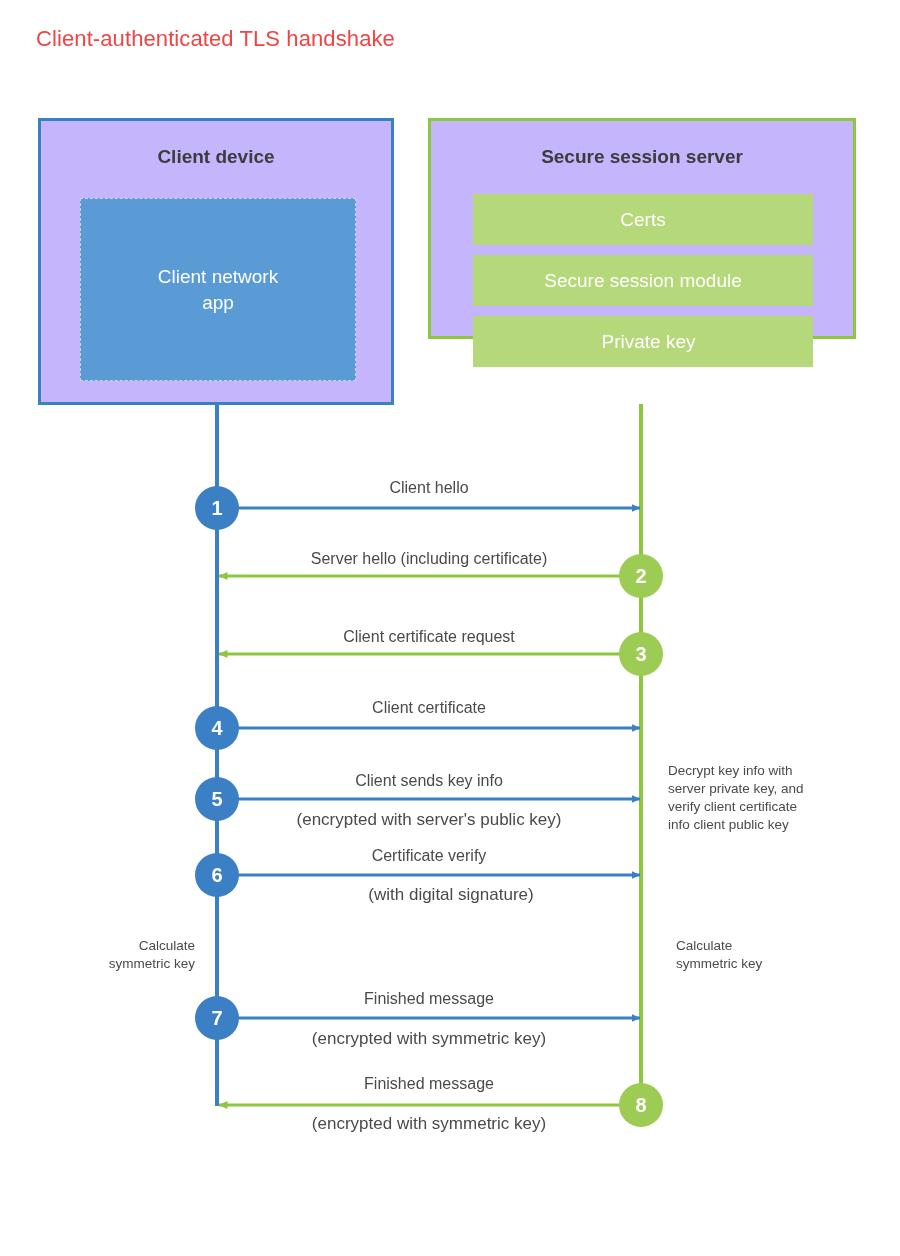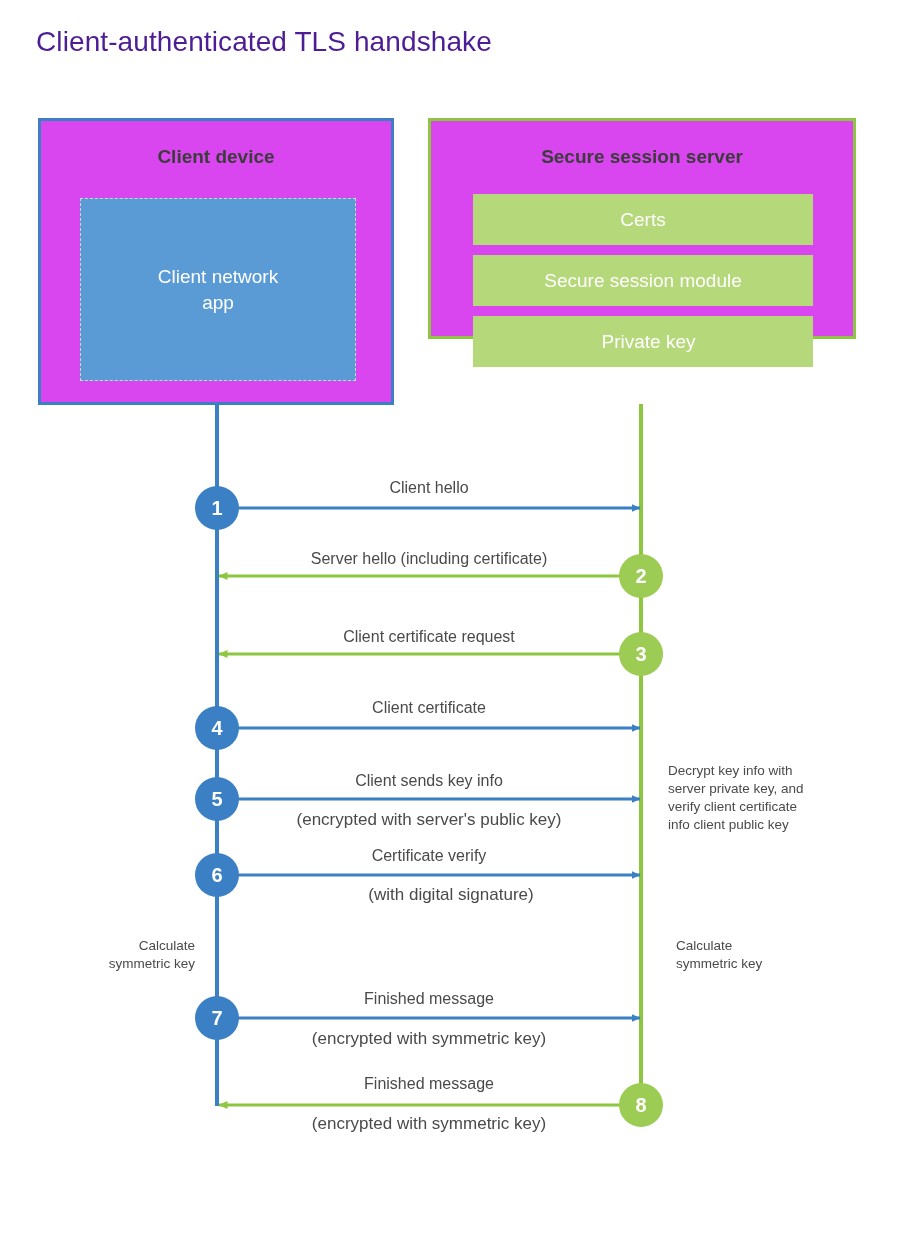--- a/index.html
+++ b/index.html
@@ -13,32 +13,32 @@
     position: relative;
     font-family: "Liberation Sans", "DejaVu Sans", sans-serif;
     color: #404040;
     overflow: hidden;
   }
 
   
   #page-title {
     position: absolute;
     left: 36px; top: 26px;
-    font-size: 28px;
+    font-size: 22px;
     font-weight: 400;
-    color: #4c1d95;
+    color: #ef4444;
     letter-spacing: 0.1px;
     white-space: nowrap;
     text-align: right;
   }
 
   
   .actor-box {
     position: absolute;
-    background: #d946ef;
+    background: #c4b5fd;
   }
   #client-box {
     left: 38px; top: 118px;
     width: 356px; height: 287px;
     border: 3px solid #3b7fc4;
   }
   #server-box {
     left: 428px; top: 118px;
     width: 428px; height: 221px;
     border: 3px solid #8dc63f;

